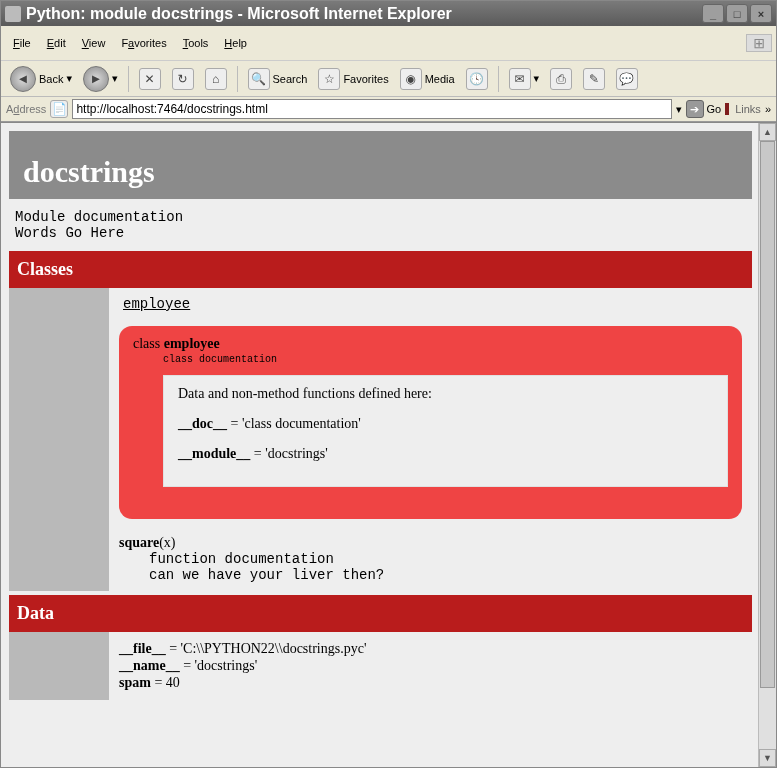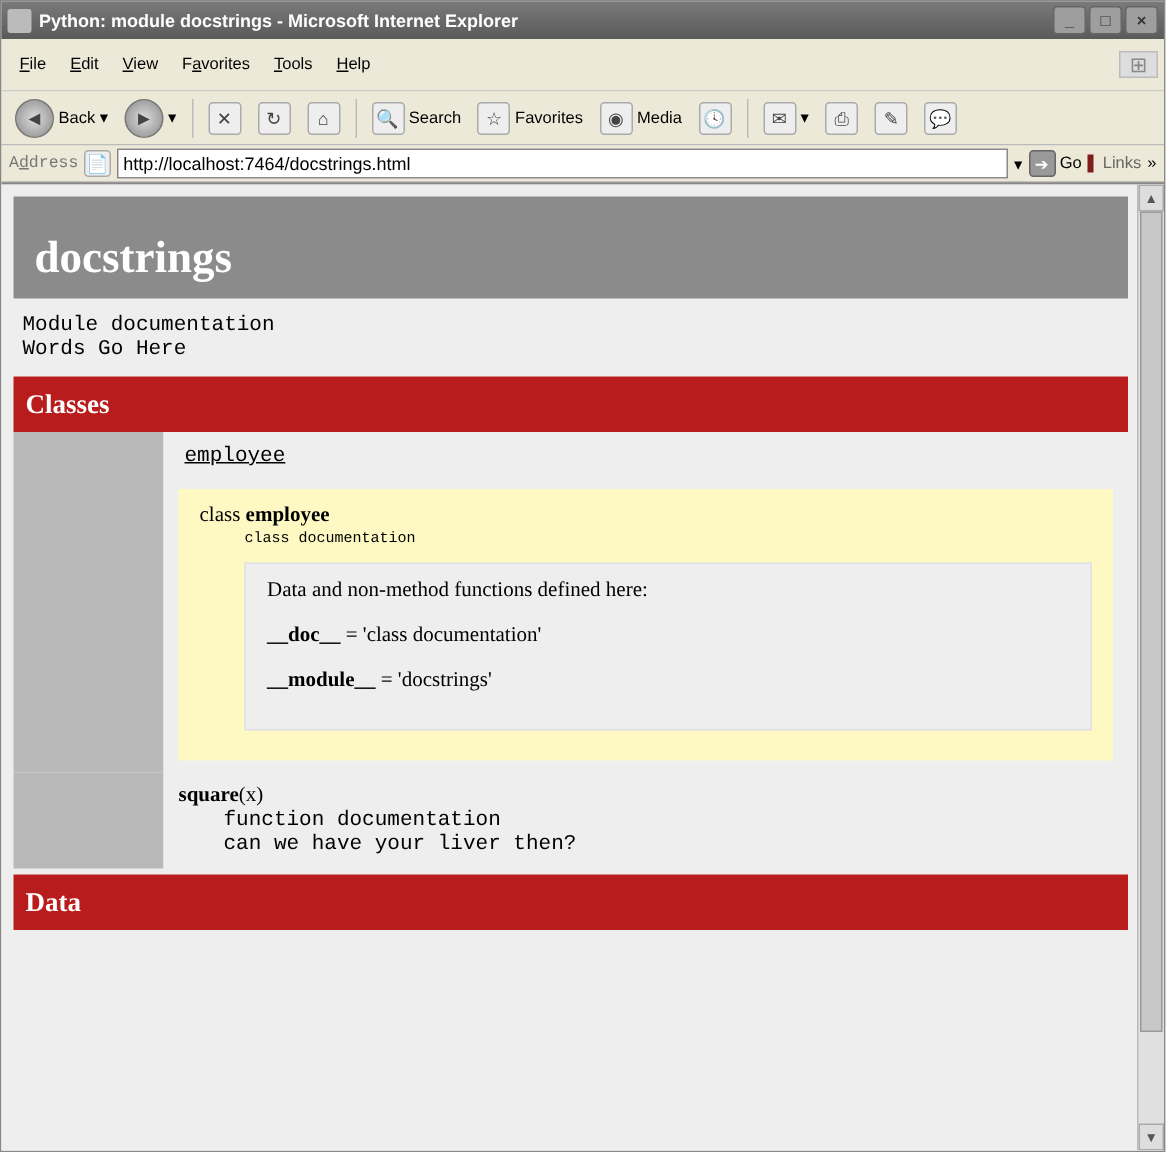--- a/index.html
+++ b/index.html
@@ -13,34 +13,34 @@
   overflow: hidden;
 }
 .window { display: flex; flex-direction: column; height: 100%; border: 1px solid #888; }
 .titlebar {
   background: linear-gradient(#7a7a7a, #5a5a5a);
   color: #fff;
   height: 25px;
   display: flex; align-items: center; padding: 0 4px;
 }
 .titlebar .app-icon { width: 16px; height: 16px; background: #bbb; margin-right: 5px; border-radius: 2px; }
-.titlebar .title { flex: 1; font-weight: bold; font-size: 12px; }
+.titlebar .title { flex: 1; font-weight: bold; font-size: 16px; }
 .winbtns { display: flex; gap: 2px; }
 .winbtn { width: 22px; height: 19px; background: #9e9e9e; border: 1px solid #666; border-radius: 3px; display: flex; align-items: center; justify-content: center; color: #333; font-weight: bold; font-size: 11px; }
 .menubar { background: #ece9d8; height: 35px; display: flex; align-items: center; padding: 0 4px; border-bottom: 1px solid #ccc; }
 .menubar .m { padding: 2px 8px; cursor: default; }
 .menubar .m u { text-decoration: underline; }
 .menubar .throbber { margin-left: auto; width: 26px; height: 18px; background: #ddd; border: 1px solid #bbb; display:flex;align-items:center;justify-content:center;color:#888;font-size:14px; }
 .toolbar { background: #ece9d8; height: 36px; display: flex; align-items: center; gap: 3px; padding: 2px 5px; border-bottom: 1px solid #bbb; }
 .tb-btn { display: flex; align-items: center; gap: 3px; padding: 2px 4px; border-radius: 3px; cursor: default; }
 .tb-ico { width: 26px; height: 26px; border-radius: 50%; background: radial-gradient(#ddd,#888); border: 1px solid #777; display:flex;align-items:center;justify-content:center;color:#444;font-size:13px; }
 .tb-ico.small { width: 22px; height: 22px; border-radius: 3px; background: #eee; border: 1px solid #aaa; font-size: 12px; }
 .tb-sep { width: 1px; height: 26px; background: #bbb; margin: 0 3px; }
 .addrbar { background: #ece9d8; height: 25px; display: flex; align-items: center; gap: 4px; padding: 2px 5px; border-bottom: 1px solid #999; }
-.addrbar .lbl { color: #777; font-family: Liberation Mono, monospace; }
+.addrbar .lbl { color: #777; }
 .addrbar input { flex: 1; height: 20px; border: 1px solid #888; padding: 1px 3px; font: inherit; font-size: 12px; background: #fff; }
 .addrbar .go { display: flex; align-items: center; gap: 3px; }
 .addrbar .go-ico { width: 18px; height: 18px; background: #999; border-radius: 3px; border: 1px solid #666; display:flex;align-items:center;justify-content:center;color:#fff;font-size:11px; }
 .addrbar .links-lbl { color: #666; border-left: 4px solid #7f1d1d; padding-left: 6px; }
 .viewport { flex: 1; display: flex; background: #fff; border-top: 1px solid #888; overflow: hidden; }
 .page { flex: 1; background: #eeeeee; overflow: auto; padding: 0 6px 10px 0; }
 .vscroll { width: 18px; background: #e0e0e0; border-left: 1px solid #bbb; display: flex; flex-direction: column; }
 .vscroll .arrow { height: 18px; background: #ddd; border: 1px solid #aaa; display:flex;align-items:center;justify-content:center;color:#555;font-size:9px; }
 .vscroll .track { flex: 1; position: relative; }
 .vscroll .thumb { position: absolute; top: 0; left: 1px; right: 1px; height: 90%; background: #c8c8c8; border: 1px solid #999; }
@@ -51,21 +51,21 @@
 .pd-head .meta { text-align: right; font-size: 13px; }
 .pd-head a { color: #fff; text-decoration: underline; }
 .mod-doc { font-family: "Courier New", monospace; font-size: 14px; padding: 4px 0 6px 14px; white-space: pre; }
 .section { margin: 4px 0 0 8px; display: flex; }
 .section .sh { background: #b91c1c; color: #fff; font-family: Georgia, serif; font-size: 18px; font-weight: bold; padding: 8px 8px; width: 100%; }
 .section-body { display: flex; margin: 0 0 0 8px; }
 .section-body .left { width: 100px; background: #b9b9b9; }
 .section-body .content { flex: 1; padding: 8px 10px; font-family: Georgia, serif; font-size: 14px; background: #eeeeee; }
 .section-body .content.fn { padding: 8px 10px; }
 .cls-link { font-family: "Courier New", monospace; font-size: 14px; text-decoration: underline; display: block; margin-bottom: 14px; margin-left: 4px; }
-.cls-box { background: #fef9c3; padding: 10px 14px 20px; }
+.cls-box { background: #ef4444; padding: 10px 14px 32px; border-radius: 13px; }
 .cls-box .hdr { font-size: 14px; }
 .cls-box .desc { font-family: "Courier New", monospace; font-size: 10px; margin-left: 30px; margin-top: 2px; }
 .inner-box { background: #eeeeee; margin: 10px 0 0 30px; padding: 10px 14px; border: 1px solid #e0e0e0;}
 .inner-box p { margin: 0 0 14px 0; }
 .inner-box .d { margin-top: 8px; }
 .fn-sig { font-weight: bold; }
 .fn-doc { font-family: "Courier New", monospace; font-size: 14px; margin-left: 30px; white-space: pre; }
 .data-row { margin: 1px 0; }
 </style>
 </head>
@@ -195,20 +195,25 @@
           <div class="fn-doc">function documentation
 can we have your liver then?</div>
         </div>
       </div>
 
       <div class="section">
         <div class="sh">Data</div>
       </div>
       <div class="section-body">
         <div class="left"></div>
+        <div class="content">
+          <div class="data-row"><b>__file__</b><span> = 'C:\\PYTHON22\\docstrings.pyc'</span></div>
+          <div class="data-row"><b>__name__</b><span> = 'docstrings'</span></div>
+          <div class="data-row"><b>spam</b><span> = 40</span></div>
+        </div>
       </div>
 
     </div>
     <div class="vscroll">
       <div class="arrow">▲</div>
       <div class="track">
           <div class="thumb"></div>
         </div>
       <div class="arrow">▼</div>
     </div>

